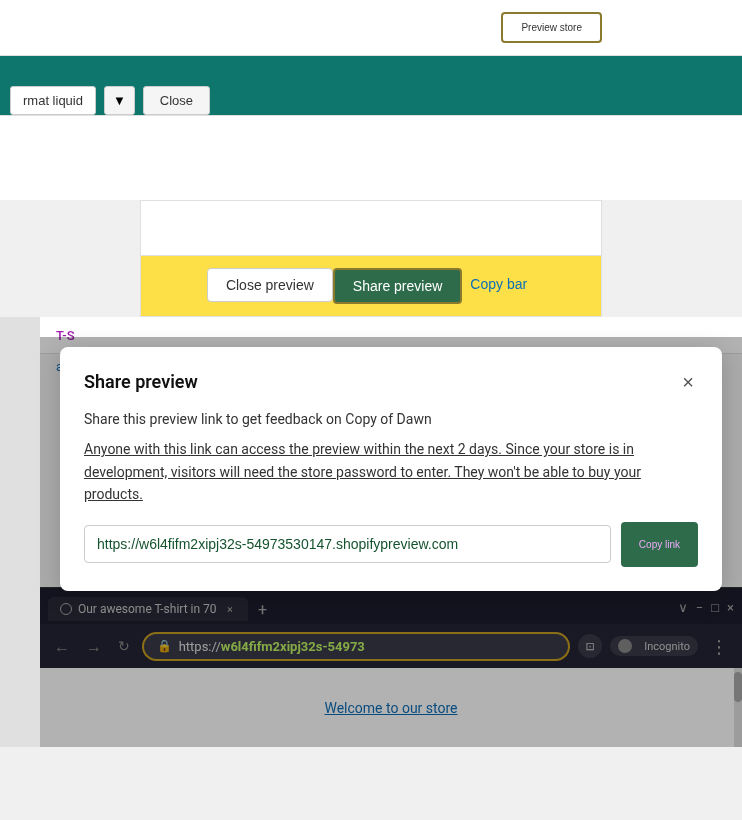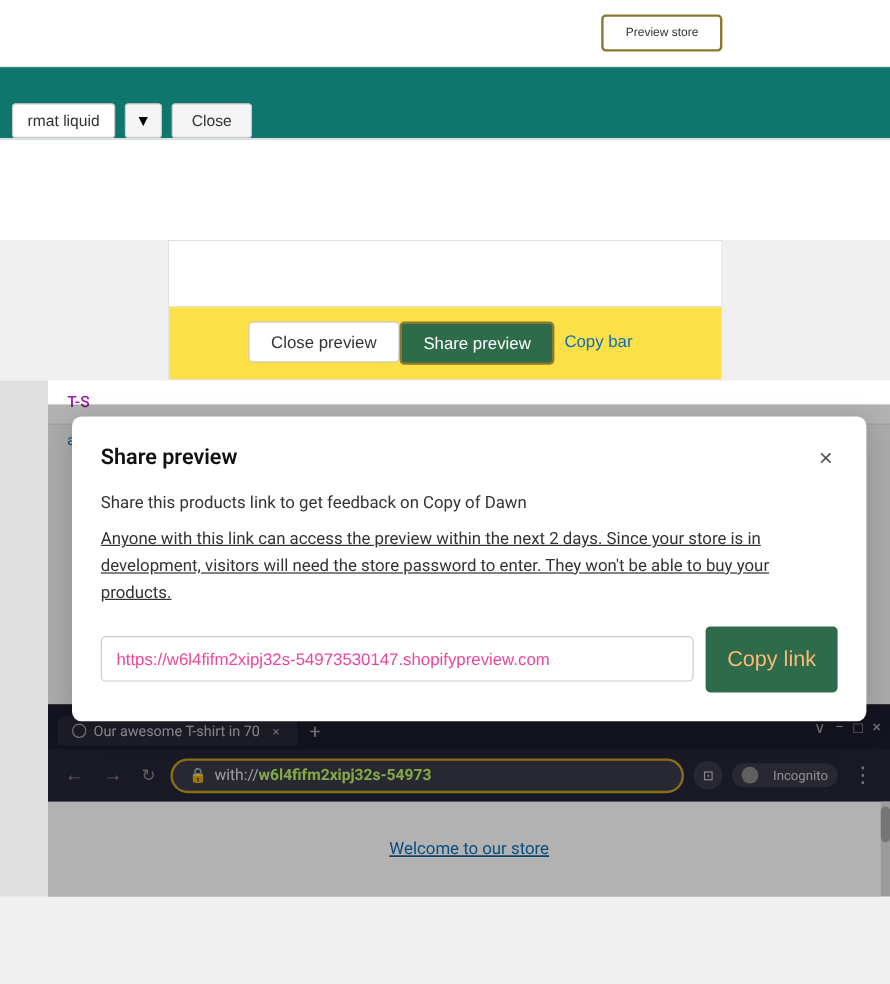--- a/index.html
+++ b/index.html
@@ -194,31 +194,31 @@
       display: flex;
       gap: 10px;
       align-items: center;
     }
 
     .modal-link-input {
       flex: 1;
       border: 1px solid #ccc;
       padding: 10px 12px;
       font-size: 14px;
-      color: #ec4899;
+      color: #14532d;
       border-radius: 4px;
       background: #fff;
     }
 
     .copy-link-btn {
       background: #2d6b4a;
-      color: #fdba74;
+      color: #f0abfc;
       border: none;
       padding: 17px 18px;
-      font-size: 18px;
+      font-size: 10px;
       font-weight: 500;
       cursor: pointer;
       border-radius: 4px;
     }
 
     
     .browser-bar-area {
       position: absolute;
       bottom: 0;
       left: 40px;
@@ -382,21 +382,20 @@
       padding: 0 4px;
     }
 
     .browser-page {
       background: #fff;
       flex: 1;
       display: flex;
       align-items: center;
       justify-content: center;
       position: relative;
-      text-decoration: underline;
     }
 
     .welcome-text {
       color: #0e6eb8;
       font-size: 14px;
       text-decoration: underline;
       cursor: pointer;
     }
 
     .scrollbar-right {
@@ -474,21 +473,21 @@
   <div class="modal-overlay">
     <div class="modal">
 
       <div class="modal-header">
         <span class="modal-title">Share preview</span>
         <button class="modal-close">×</button>
       </div>
 
       <div class="modal-description">
         <p>
-          <span>Share this products link to get feedback on </span><strong>Copy of Dawn</strong>
+          <span>Share this preview link to get feedback on </span><strong>Copy of Dawn</strong>
         </p>
         <p style="margin-top:8px;text-decoration:underline;">
           <span>Anyone with this link can access the preview within the next 2 days. Since your store is in development, visitors will need the store password to enter. They won't be able to buy your products.</span>
         </p>
       </div>
 
       <div class="modal-link-row">
         <input class="modal-link-input" type="text" readonly="" value="https://w6l4fifm2xipj32s-54973530147.shopifypreview.com" style="">
         <button class="copy-link-btn">Copy link</button>
       </div>
@@ -513,21 +512,21 @@
     </div>
 
     <div class="browser-nav">
       <span class="nav-arrow">←</span>
       <span class="nav-arrow">→</span>
       <span class="nav-reload">↻</span>
 
       <div class="address-bar">
         <span class="address-lock">🔒</span>
         <span class="address-text">
-          <span>with://</span><span style="font-weight:700; color:#bef264;">w6l4fifm2xipj32s-54973</span>
+          <span>https://</span><span style="font-weight:700; color:#bef264;">w6l4fifm2xipj32s-54973</span>
         </span>
       </div>
 
       <div class="browser-actions">
         <div class="browser-action-icon">⊡</div>
         <div class="incognito-badge">
           <div class="incognito-icon"></div>
           <span>Incognito</span>
         </div>
         <span class="browser-menu">⋮</span>

